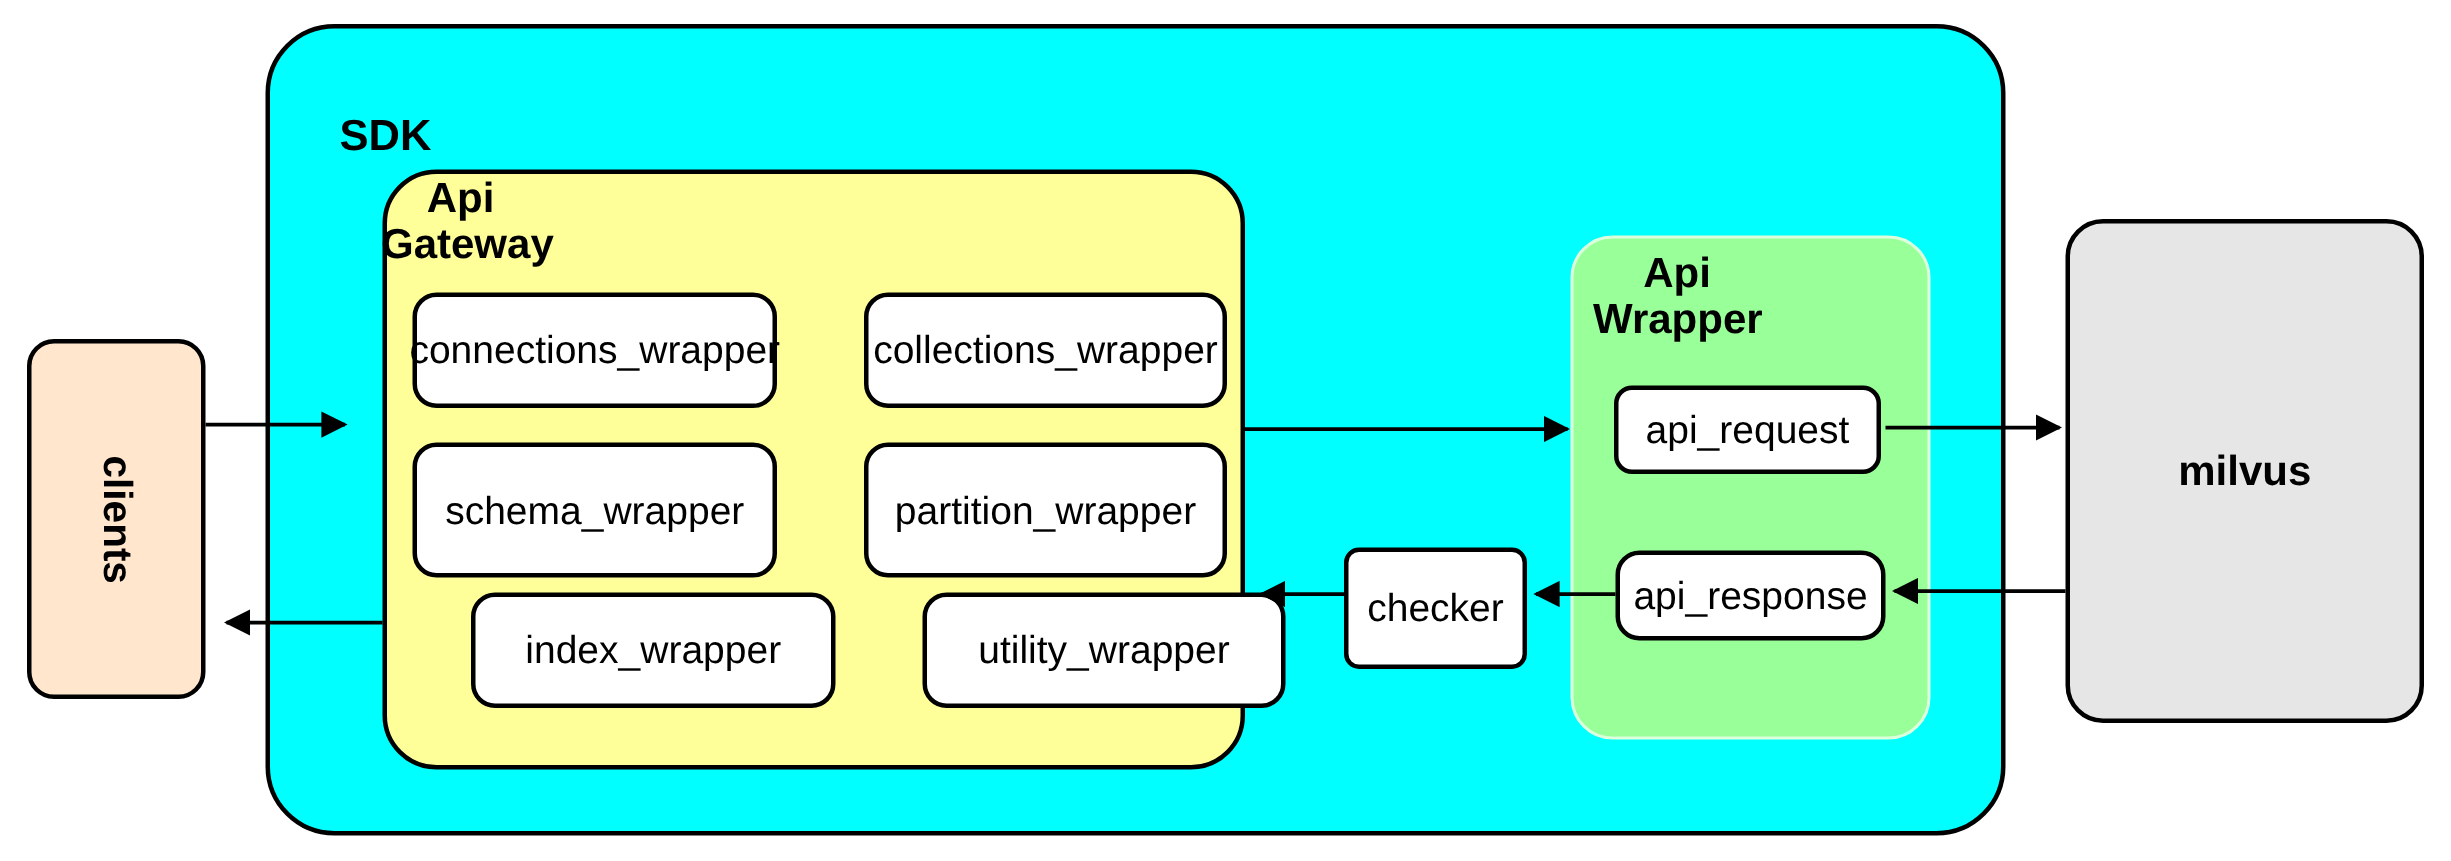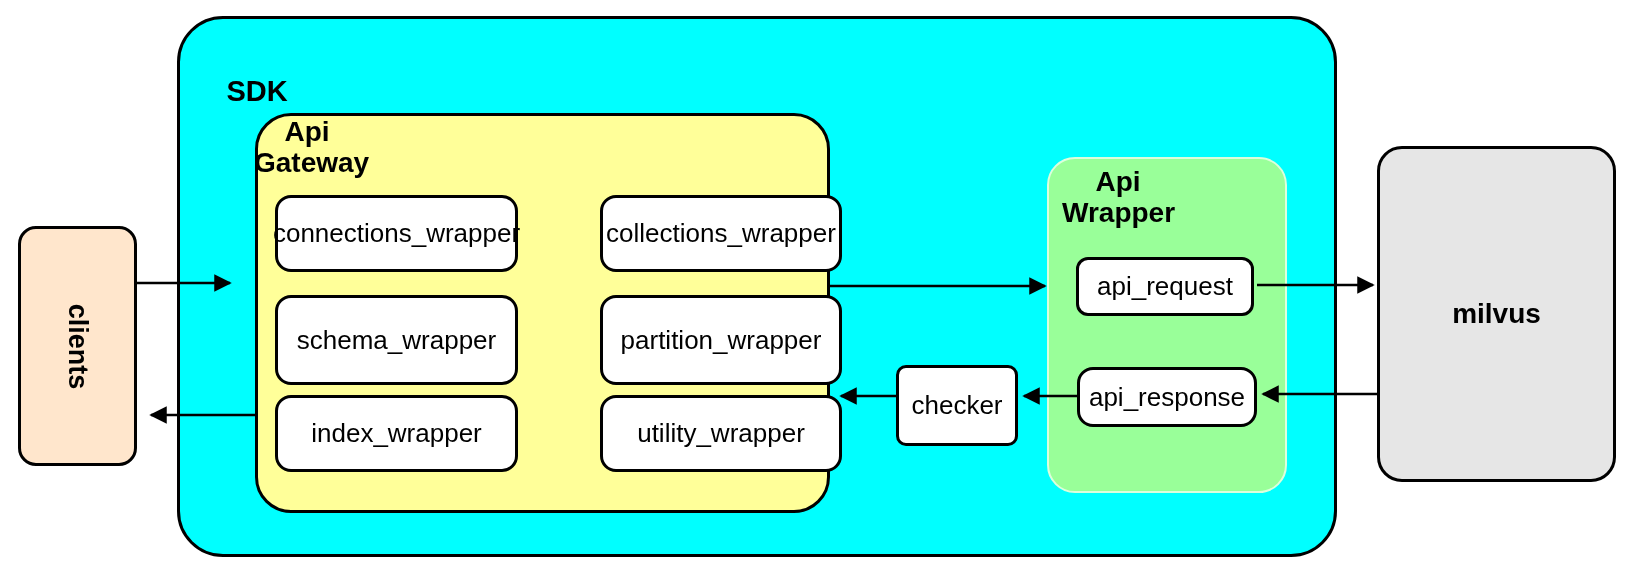--- a/index.html
+++ b/index.html
@@ -42,23 +42,23 @@
   .milvus   { left: 1377px; top: 146px; width: 239px; height: 336px; border-radius: 25px;
               display: flex; align-items: center; justify-content: center; font-weight: bold; font-size: 28px; }
   
   .sdk-label     { left: 222px;  top: 34px;  width: 70px;  font-size: 29px; margin-top: 42px; }
   .wrapper-label { left: 254px;  top: 116px; width: 106px; }
   .gateway-label { left: 1062px; top: 166px; width: 112px; }
   
   .wbox   { border-radius: 16px; }
   .r1 { top: 195px; height: 77px; }
   .r2 { top: 295px; height: 90px; }
-  .r3 { top: 395px; height: 77px; }
+  .r3 { top: 395px; height: 77px; margin-left: 39px; }
   .c1 { left: 275px; width: 243px; }
-  .c2 { left: 600px; width: 242px; }
+  .c2 { left: 576px; width: 242px; }
   .checker      { left: 896px;  top: 365px; width: 122px; height: 81px; border-radius: 10px; }
   .api-request  { left: 1076px; top: 257px; width: 178px; height: 59px; border-radius: 12px; }
   .api-response { left: 1077px; top: 367px; width: 180px; height: 60px; border-radius: 16px; }
   
   svg.arrows {
     position: absolute;
     left: 0; top: 0;
     width: 1634px;
     height: 574px;
     pointer-events: none;

